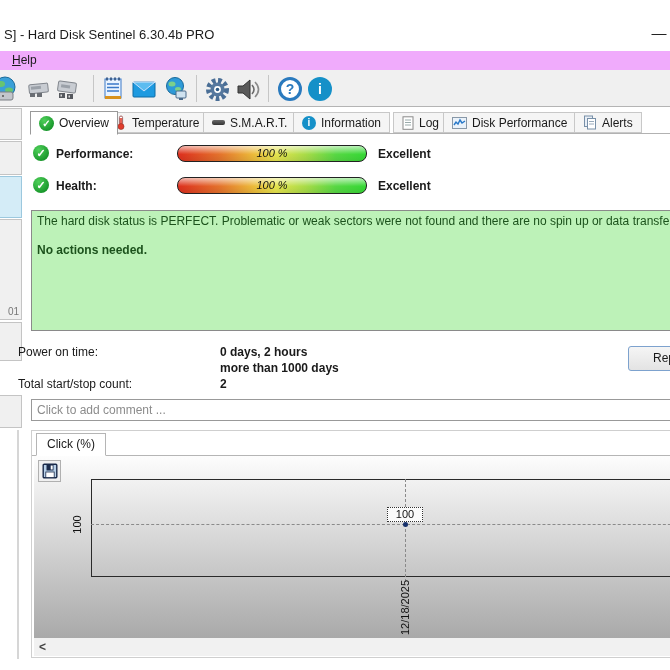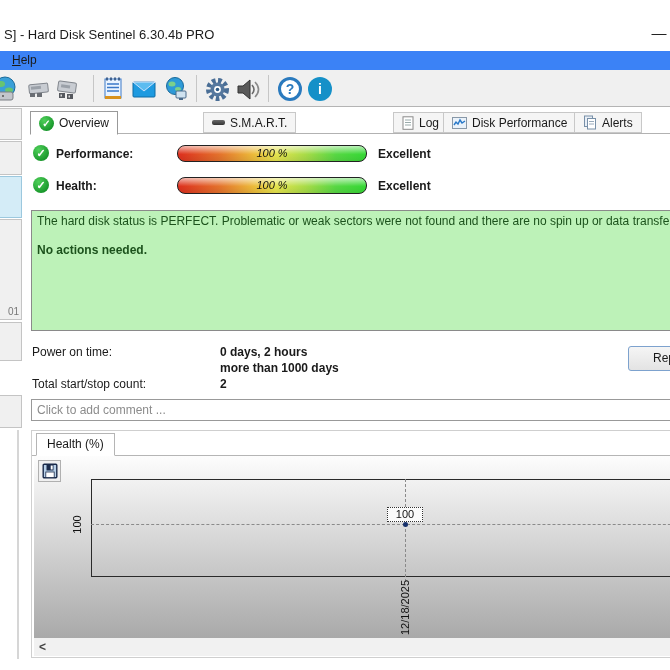--- a/index.html
+++ b/index.html
@@ -6,21 +6,21 @@
   body { background:#fff; }
   #app { position:relative; width:670px; height:670px; overflow:hidden; background:#fff;
          font-family:"Liberation Sans", sans-serif; color:#1a1a1a; }
   .abs { position:absolute; }
 
   
   .title-text { left:4px; top:27px; font-size:13px; color:#1a1a1a; white-space:nowrap; }
   .min-btn { left:648px; top:24px; font-size:15px; color:#222; width:22px; text-align:center; }
 
   
-  .menubar { left:0; top:51px; width:670px; height:19px; background:#3b82f6; }
+  .menubar { left:0; top:51px; width:670px; height:19px; background:#f0abfc; }
   .menu-item { position:absolute; left:12px; top:2px; font-size:12px; }
   .menu-item u { text-decoration:underline; }
   .toolbar { left:0; top:70px; width:670px; height:37px; background:#f0f0f0; border-bottom:1px solid #b4b4b4; }
   .tbtn { position:absolute; top:5px; width:28px; height:28px; display:flex; align-items:center; justify-content:center; }
   .tsep { position:absolute; top:5px; width:1px; height:27px; background:#c6c6c6; }
   .circle-help { width:24px; height:24px; border:3px solid #2a7abe; border-radius:50%; color:#2a7abe;
                  font-weight:bold; font-size:14px; text-align:center; line-height:18px; background:#fff; }
   .circle-help::after { content:"?"; }
   .circle-info { width:24px; height:24px; background:#1590c8; border-radius:50%; color:#fff;
                  font-weight:bold; font-size:14px; text-align:center; line-height:24px; }
@@ -55,21 +55,21 @@
                       linear-gradient(to right,#dd2f1e,#e4722c 22%,#ecba3a 40%,#e6e44e 52%,#a8dc48 68%,#57d844 84%,#35d835);font-style:italic; }
   .rating { font-size:12px; font-weight:bold; }
 
   
   .status-box { left:31px; top:210px; width:700px; height:121px; background:#bdf2b8; border:1px solid #8a8a8a;
                 padding:3px 5px; color:#1c521c; font-size:12px; overflow:hidden; }
   .status-line1 { white-space:nowrap; }
   .status-line2 { font-weight:bold; margin-top:15px; }
 
   
-  .info-label { left:32px; font-size:12px; }
+  .info-label { left:18px; font-size:12px; }
   .info-value { left:220px; font-size:12px; font-weight:bold; }
   .report-btn { left:628px; top:346px; width:86px; height:25px; border:1px solid #7da2ce; border-radius:3px;
                 background:linear-gradient(#f5f5f5,#e3e3e3); font-size:12px; text-align:center; line-height:23px; }
 
   .comment-input { left:31px; top:399px; width:700px; height:22px; border:1px solid #999; font-size:12px;
                    padding:0 5px; color:#333; background:#fff; font-family:"Liberation Sans",sans-serif; }
   .comment-input::placeholder { color:#8c8c8c; }
 
   
   .chart-panel { left:31px; top:430px; width:700px; height:228px; background:#fff; border:1px solid #cfcfcf; }
@@ -205,23 +205,35 @@
   <div class="abs sb" style="left:0;top:322px;width:22px;height:39px"></div>
   <div class="abs sb" style="left:0;top:395px;width:22px;height:33px"></div>
   <div class="abs edge-line"></div>
 
   <div class="abs tabstrip">
     <div class="tabline"></div>
     <div class="tab active" style="left:0">
       <span class="icon-check"></span>
       <span>Overview</span>
     </div>
+    <div class="tab" style="left:76px">
+      <svg width="12" height="15" viewBox="0 0 12 15">
+        <rect x="4.4" y="1" width="3.2" height="9" rx="1.6" fill="#fff" stroke="#a06060"></rect>
+        <rect x="5.2" y="3" width="1.6" height="7" fill="#e03c2c"></rect>
+        <circle cx="6" cy="11.5" r="3" fill="#e03c2c" stroke="#902c20" stroke-width="0.6"></circle>
+      </svg>
+      <span>Temperature</span>
+    </div>
     <div class="tab" style="left:173px">
       <span class="icon-smart"></span>
       <span>S.M.A.R.T.</span>
+    </div>
+    <div class="tab" style="left:263px">
+      <span class="icon-info-sm"></span>
+      <span>Information</span>
     </div>
     <div class="tab" style="left:363px">
       <svg width="12" height="14" viewBox="0 0 12 14">
         <rect x="1" y="0.8" width="10" height="12.5" fill="#fff" stroke="#8a8a8a"></rect>
         <line x1="3" y1="4" x2="9" y2="4" stroke="#9aa" stroke-width="1"></line>
         <line x1="3" y1="6.5" x2="9" y2="6.5" stroke="#9aa" stroke-width="1"></line>
         <line x1="3" y1="9" x2="9" y2="9" stroke="#9aa" stroke-width="1"></line>
       </svg>
       <span>Log</span>
     </div>
@@ -263,21 +275,21 @@
   <div class="abs info-value" style="top:361px">more than 1000 days</div>
   <div class="abs info-label" style="top:377px">Total start/stop count:</div>
   <div class="abs info-value" style="top:377px">2</div>
 
   <div class="abs report-btn">Report</div>
 
   <input class="abs comment-input" placeholder="Click to add comment ..." style="">
 
   <div class="abs chart-panel">
     <div class="chart-tabline"></div>
-    <div class="chart-tab">Health (%)</div>
+    <div class="chart-tab">Click (%)</div>
     <div class="save-btn">
       <svg width="16" height="16" viewBox="0 0 16 16">
         <rect x="1.2" y="1.2" width="13.6" height="13.6" rx="1" fill="#b8d0e8" stroke="#1a2a4a" stroke-width="1.4"></rect>
         <rect x="4.5" y="1.5" width="7" height="6" fill="#1a2a4a"></rect>
         <rect x="8.7" y="2.5" width="2" height="4" fill="#fff"></rect>
         <rect x="3.8" y="9" width="8.4" height="5.6" fill="#fff" stroke="#1a2a4a" stroke-width="0.8"></rect>
       </svg>
     </div>
     <div class="chart-bg">
       <div class="plot"></div>

